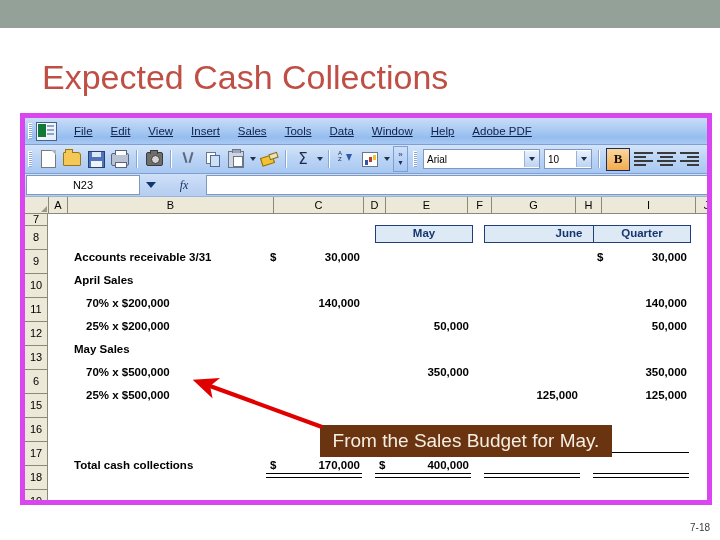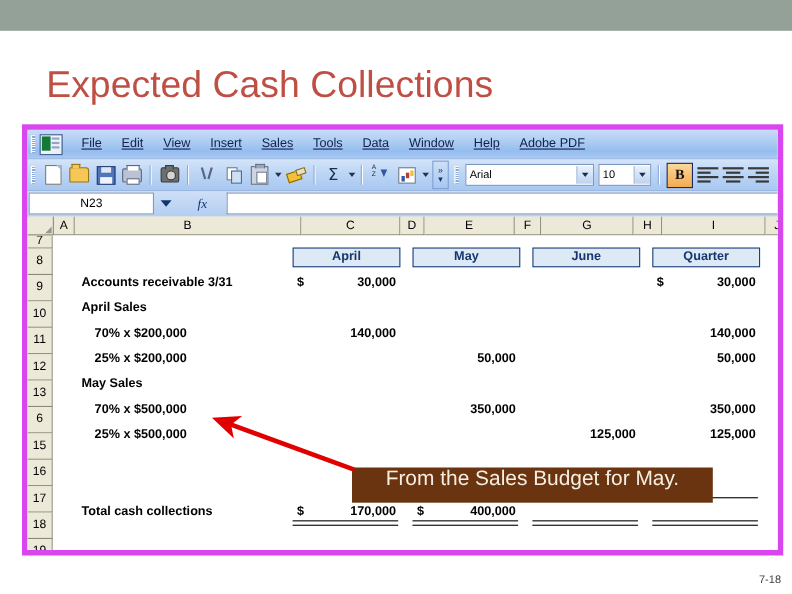--- a/index.html
+++ b/index.html
@@ -221,23 +221,23 @@
     position:absolute;background:#ddeaf6;border:1px solid #1f3f7a;
     color:#17356e;font-weight:bold;font-size:11.5px;text-align:center;
     line-height:15px;height:16px;
     font-family:"Liberation Sans",sans-serif;
   }
   .uline-top{position:absolute;height:0;border-top:1px solid #000000;}
   .dbl-bot{position:absolute;height:3px;border-top:1px solid #000000;border-bottom:1px solid #000000;}
   .tickmark{position:absolute;font-size:11px;color:#000;font-weight:bold;}
   
   #callout{
-    position:absolute;left:320px;top:425px;width:328px;height:32px;
+    position:absolute;left:320px;top:425px;width:292px;height:32px;
     background:#6b3410;
-    display:flex;align-items:flex-start;justify-content:center;
+    display:flex;align-items:center;justify-content:center;
     z-index:6;
   }
   #callout-text{
     color:#f4efe2;font-size:19px;white-space:nowrap;
     font-family:"Liberation Sans",sans-serif;
   }
   #arrow-svg{position:absolute;left:0;top:0;width:720px;height:540px;z-index:7;pointer-events:none;}
   
   #page-num{
     position:absolute;right:10px;bottom:7px;font-size:10px;color:#3d3d3d;
@@ -384,23 +384,22 @@
         <div class="rh">6</div>
         <div class="rh">15</div>
         <div class="rh">16</div>
         <div class="rh">17</div>
         <div class="rh">18</div>
         <div class="rh">19</div>
       </div>
 
       <div id="cellsarea">
 
-        <div class="hdrcell" style="left:218px;top:11px;width:96px;">April</div>
         <div class="hdrcell" style="left:327px;top:11px;width:96px;">May</div>
-        <div class="hdrcell" style="left:436px;top:11px;width:96px;">June</div>
+        <div class="hdrcell" style="left:436px;top:11px;width:96px;padding-left:36px;">June</div>
         <div class="hdrcell" style="left:545px;top:11px;width:96px;">Quarter</div>
 
         <div class="cell" style="left:26px;top:37px;">Accounts receivable 3/31</div>
         <div class="cell" style="left:222px;top:37px;">$</div>
         <div class="cell r" style="left:234px;top:37px;width:78px;">30,000</div>
         <div class="cell" style="left:549px;top:37px;">$</div>
         <div class="cell r" style="left:561px;top:37px;width:78px;">30,000</div>
 
         <div class="cell" style="left:26px;top:60px;">April Sales</div>
 

